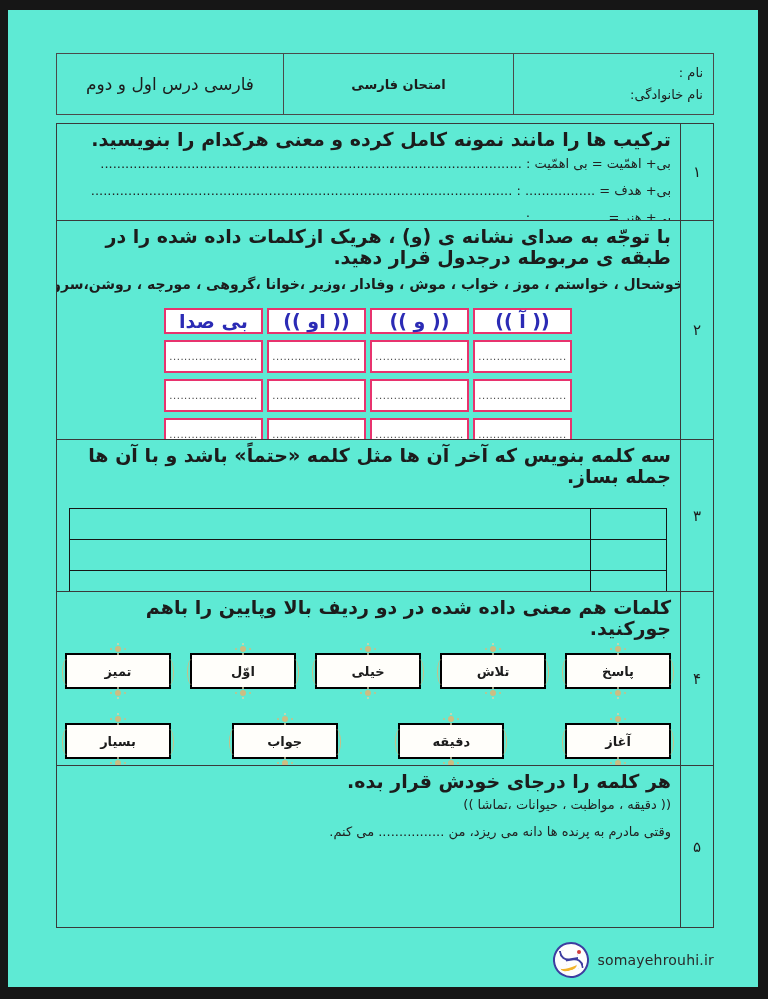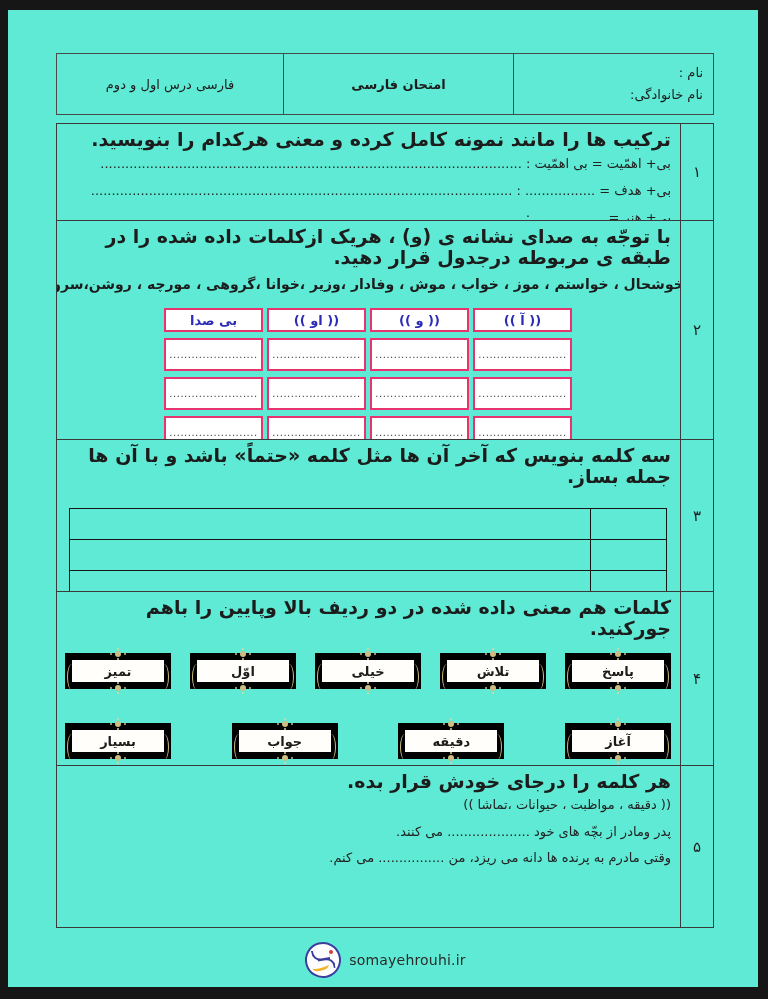--- a/index.html
+++ b/index.html
@@ -8,21 +8,21 @@
   .page { position:absolute; left:8px; top:10px; right:10px; bottom:12px; background:#5eead4; direction:rtl; }
   .sheet { padding:43px 44px 0 48px; }
 
   
   .hdr { display:flex; border:1px solid #4a4a4a; height:62px; }
   .hdr-cell { border-left:1px solid #4a4a4a; }
   .hdr-cell:last-child { border-left:none; }
   .hdr-names { width:200px; padding:8px 10px 0 0; font-size:13px; line-height:22px; }
   .hdr-title { width:230px; display:flex; align-items:center; justify-content:center;
                font-size:13px; font-weight:bold; }
-  .hdr-course { flex:1; display:flex; align-items:center; justify-content:center; font-size:13px; }
+  .hdr-course { flex:1; display:flex; align-items:center; justify-content:center; font-size:17px; }
 
   
   .main { margin-top:8px; border:1.5px solid #3a3a3a;
           display:grid; grid-template-columns:33px 1fr;
           grid-template-rows:97px 219px 152px 174px 1fr; height:805px; }
   .num { display:flex; align-items:center; justify-content:center;
          border-left:1px solid #3a3a3a; font-size:15px; }
   .rowline { border-bottom:1px solid #3a3a3a; }
   .sec { padding:5px 9px 0 8px; overflow:hidden; }
   .qtitle { font-weight:bold; font-size:19px; line-height:21px; }
@@ -31,48 +31,48 @@
   
   .wordlist { display:flex; align-items:center; justify-content:center; gap:5px; margin-top:3px; }
   .wl-words { font-size:14px; font-weight:bold; white-space:nowrap; }
   .rb { font-family:"DejaVu Serif", serif; font-size:27px; color:#b33550; line-height:26px;
         position:relative; font-weight:bold; }
   .rb::after { content:""; position:absolute; top:-2px; left:2px; width:5px; height:5px;
                border-radius:50%; background:#c0394f;
                box-shadow:3px 22px 0 -1px #5e7d3a, -2px 11px 0 -1px #c0394f; opacity:.85; }
   .q2table { margin:5px auto 0; border-collapse:separate; border-spacing:4px 6px; }
   .q2table th, .q2table td { border:2px solid #e8336e; width:99px; text-align:center; background:#fff; }
-  .q2table th { height:24px; color:#2b2bb5; font-size:13px; font-weight:bold;margin-top:8px; }
+  .q2table th { height:24px; color:#2b2bb5; font-size:19px; font-weight:bold;margin-top:8px; }
   .q2table td { height:33px; font-size:10px; color:#444; letter-spacing:.5px; }
 
   
   .q3table { width:598px; margin:21px auto 0; border-collapse:collapse; }
   .q3table td { border:1.6px solid #161616; height:31px; }
   .q3table td.small { width:76px; }
 
   
   .frames-row { display:flex; justify-content:space-between; width:606px; margin:14px auto 0; }
   .frames-row.second { margin-top:34px; }
-  .frame { position:relative; width:106px; height:36px; border:7px solid #000000;
+  .frame { position:relative; width:106px; height:36px; border:2px solid #000000;
            display:flex; align-items:center; justify-content:center;
            font-size:13px; font-weight:bold; background:#fffefa; }
   .frame::before, .frame::after { content:""; position:absolute; top:4px; width:9px; height:26px;
            border:1px solid #cdbd82; border-radius:50%; border-top:none; border-bottom:none; }
   .frame::before { right:-5px; border-left:none; }
   .frame::after  { left:-5px;  border-right:none; }
   .fl { position:absolute; left:50%; width:6px; height:6px; margin-left:-3px; border-radius:50%;
         background:#cdbd82;
         box-shadow:-7px 0 0 -2px #cdbd82, 7px 0 0 -2px #cdbd82, 0 -5px 0 -2px #ded3a6, 0 5px 0 -2px #ded3a6; }
   .fl-t { top:-9px; } .fl-b { bottom:-9px; }
 
   
   .q5 .qline { line-height:26.5px; }
 
   
-  .footer { direction:ltr; display:flex; align-items:center; justify-content:center;
+  .footer { direction:ltr; display:flex; align-items:center; justify-content:flex-end;
             gap:7px; margin-top:13px; }
   .logo { position:relative; width:38px; height:38px; }
   .logo-oval { position:absolute; inset:1px; border:2.5px solid #3d3da0; border-radius:50%;
                transform:rotate(-15deg); background:#fdfdfd; }
   .logo-oval::before { content:""; position:absolute; left:6px; top:5px; width:16px; height:9px;
                border-left:2px solid #3d3da0; border-bottom:2px solid #3d3da0;
                border-radius:0 0 0 9px; transform:rotate(6deg); }
   .logo-oval::after { content:""; position:absolute; right:5px; bottom:6px; width:15px; height:9px;
                border-right:2px solid #3d3da0; border-top:2px solid #3d3da0;
                border-radius:0 9px 0 0; transform:rotate(6deg); }
@@ -217,21 +217,20 @@
               <span>بسیار</span>
               <span class="fl fl-b"></span>
             </div>
         </div>
       </div>
 
       <div class="num">۵</div>
       <div class="sec q5">
         <div class="qtitle">هر کلمه را درجای خودش قرار بده.</div>
         <div class="qline">(( دقیقه ، مواظبت ، حیوانات ،تماشا ))</div>
-        <div class="qline">پدر ومادر از بچّه های خود .................... می کنند.</div>
         <div class="qline">وقتی مادرم به پرنده ها دانه می ریزد، من ................ می کنم.</div>
       </div>
 
     </div>
 
     <div class="footer">
       <div class="logo">
         <div class="logo-oval"></div>
         <div class="logo-swoosh"></div>
         <div class="logo-dot"></div>

